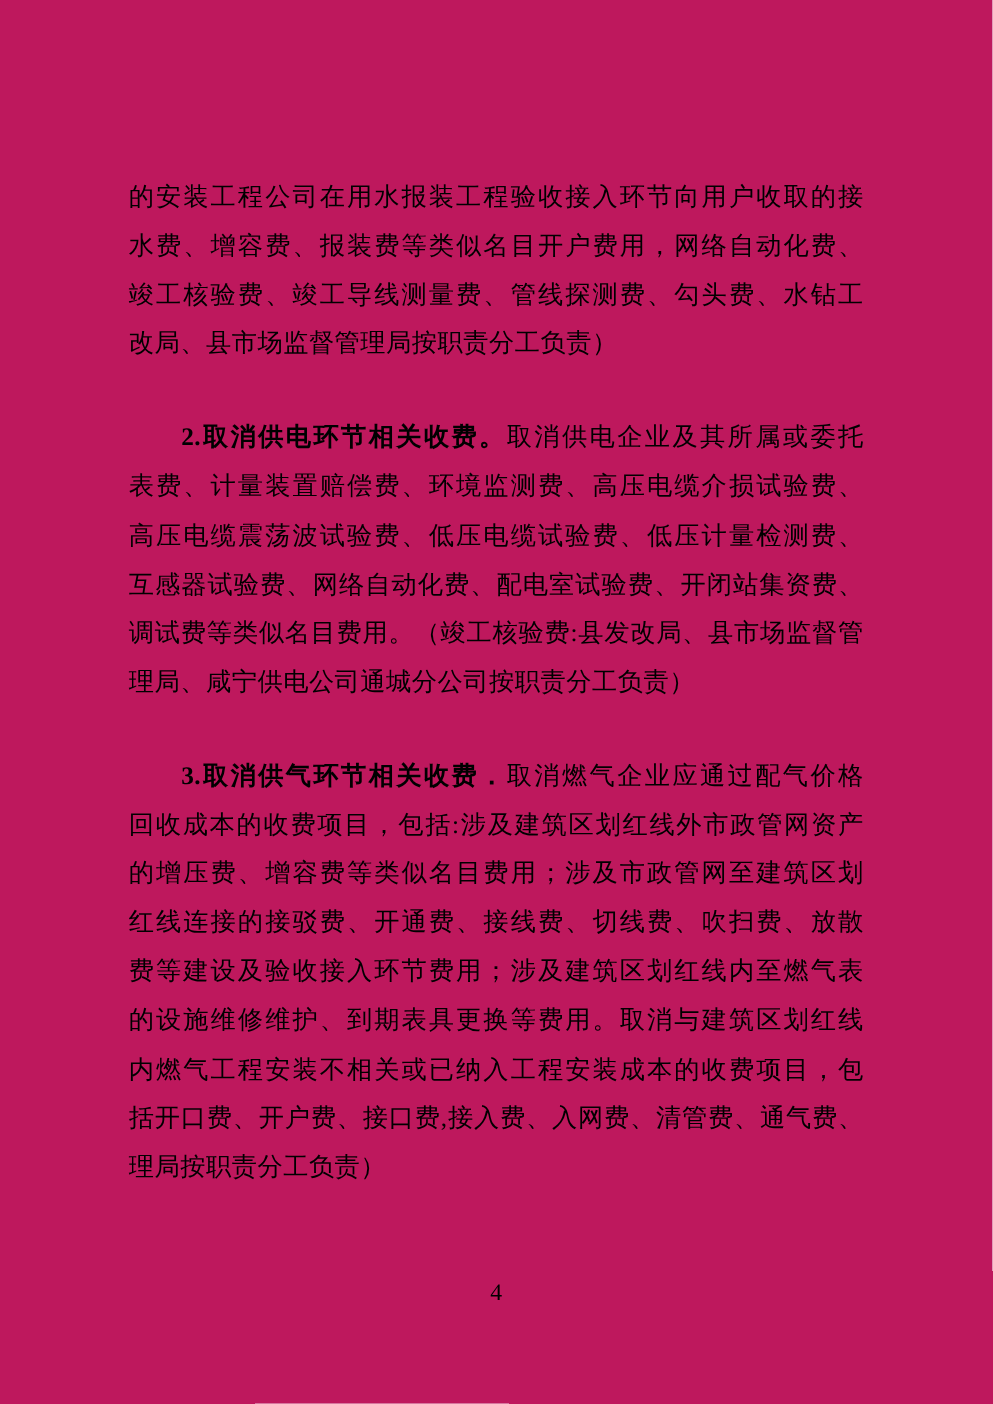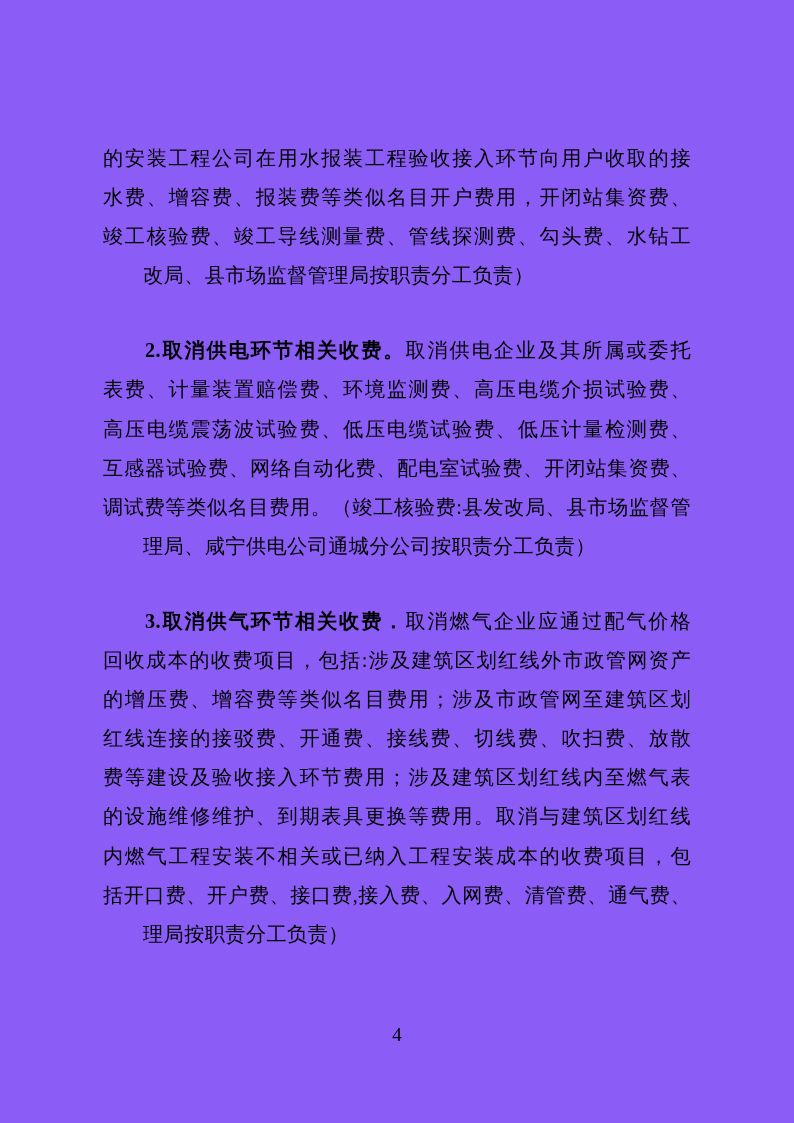--- a/index.html
+++ b/index.html
@@ -4,21 +4,21 @@
 <style>
   html, body {
     margin: 0;
     padding: 0;
     background: #ffffff;
   }
   .page {
     position: relative;
     width: 794px;
     height: 1123px;
-    background: #8b5cf6;
+    background: #be185d;
     overflow: hidden;
     font-family: "Liberation Serif", "DejaVu Serif", serif;
     color: #000000;
   }
   .body-text {
     position: absolute;
     left: 103px;
     top: 139px;
     width: 588px;
     font-size: 20.2px;
@@ -26,21 +26,20 @@
   .line {
     height: 39.1px;
     line-height: 39.1px;
     text-align: justify;
     text-align-last: justify;
     text-justify: inter-character;
     letter-spacing: 0.4px;
   }
   .line.end {
     text-align-last: left;
-    margin-left: 40px;
   }
   .line.indent {
     padding-left: 42px;
     margin-top: 36px;
   }
   .lead {
     font-weight: bold;
   }
   .page-num {
     position: absolute;
@@ -54,21 +53,21 @@
     color: #000000;
   }
 </style>
 </head>
 <body>
 
 <div class="page">
 
   <div class="body-text">
     <div class="line"><span>的安装工程公司在用水报装工程验收接入环节向用户收取的接</span></div>
-    <div class="line"><span>水费、增容费、报装费等类似名目开户费用，开闭站集资费、</span></div>
+    <div class="line"><span>水费、增容费、报装费等类似名目开户费用，网络自动化费、</span></div>
     <div class="line"><span>竣工核验费、竣工导线测量费、管线探测费、勾头费、水钻工</span></div>
     <div class="line end"><span>改局、县市场监督管理局按职责分工负责）</span></div>
 
     <div class="line indent"><span class="lead">2.取消供电环节相关收费。</span><span>取消供电企业及其所属或委托</span></div>
     <div class="line"><span>表费、计量装置赔偿费、环境监测费、高压电缆介损试验费、</span></div>
     <div class="line"><span>高压电缆震荡波试验费、低压电缆试验费、低压计量检测费、</span></div>
     <div class="line"><span>互感器试验费、网络自动化费、配电室试验费、开闭站集资费、</span></div>
     <div class="line"><span>调试费等类似名目费用。（竣工核验费:县发改局、县市场监督管</span></div>
     <div class="line end"><span>理局、咸宁供电公司通城分公司按职责分工负责）</span></div>
 

